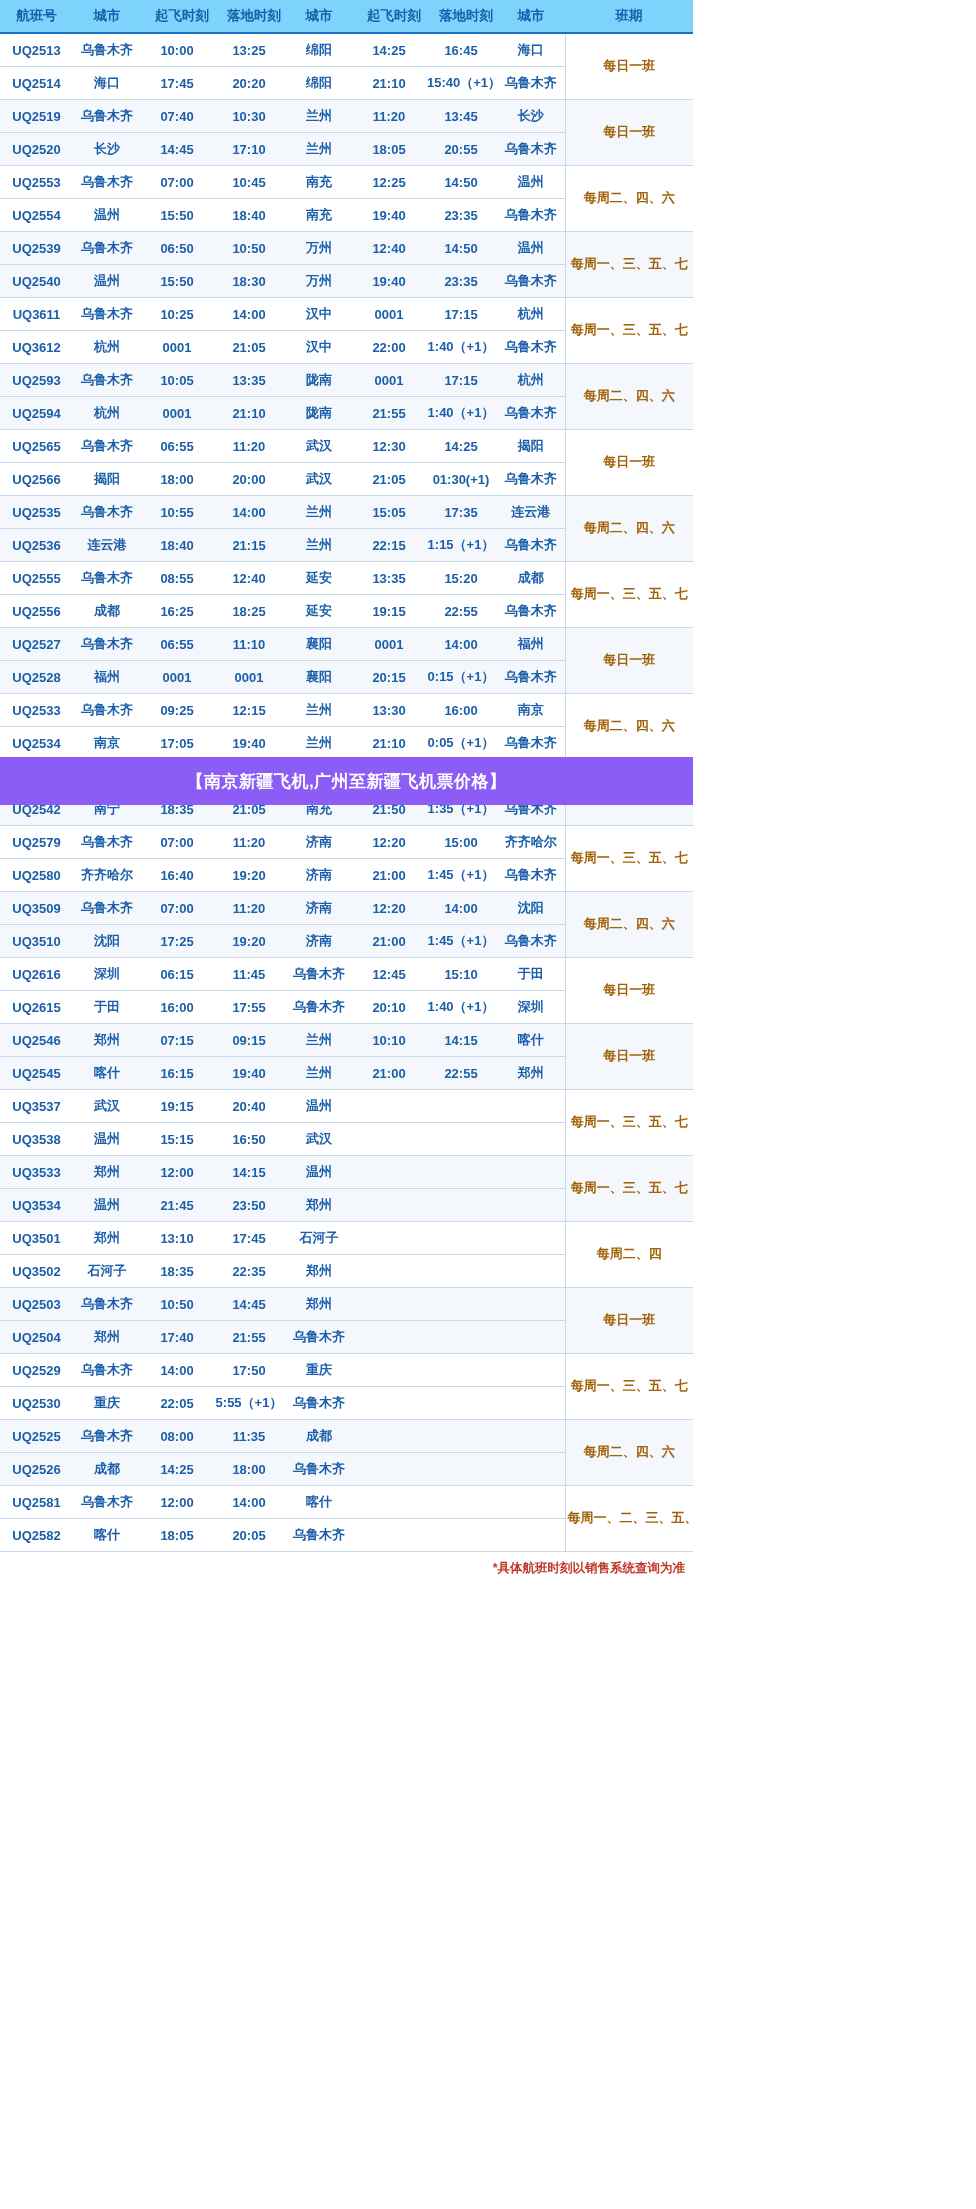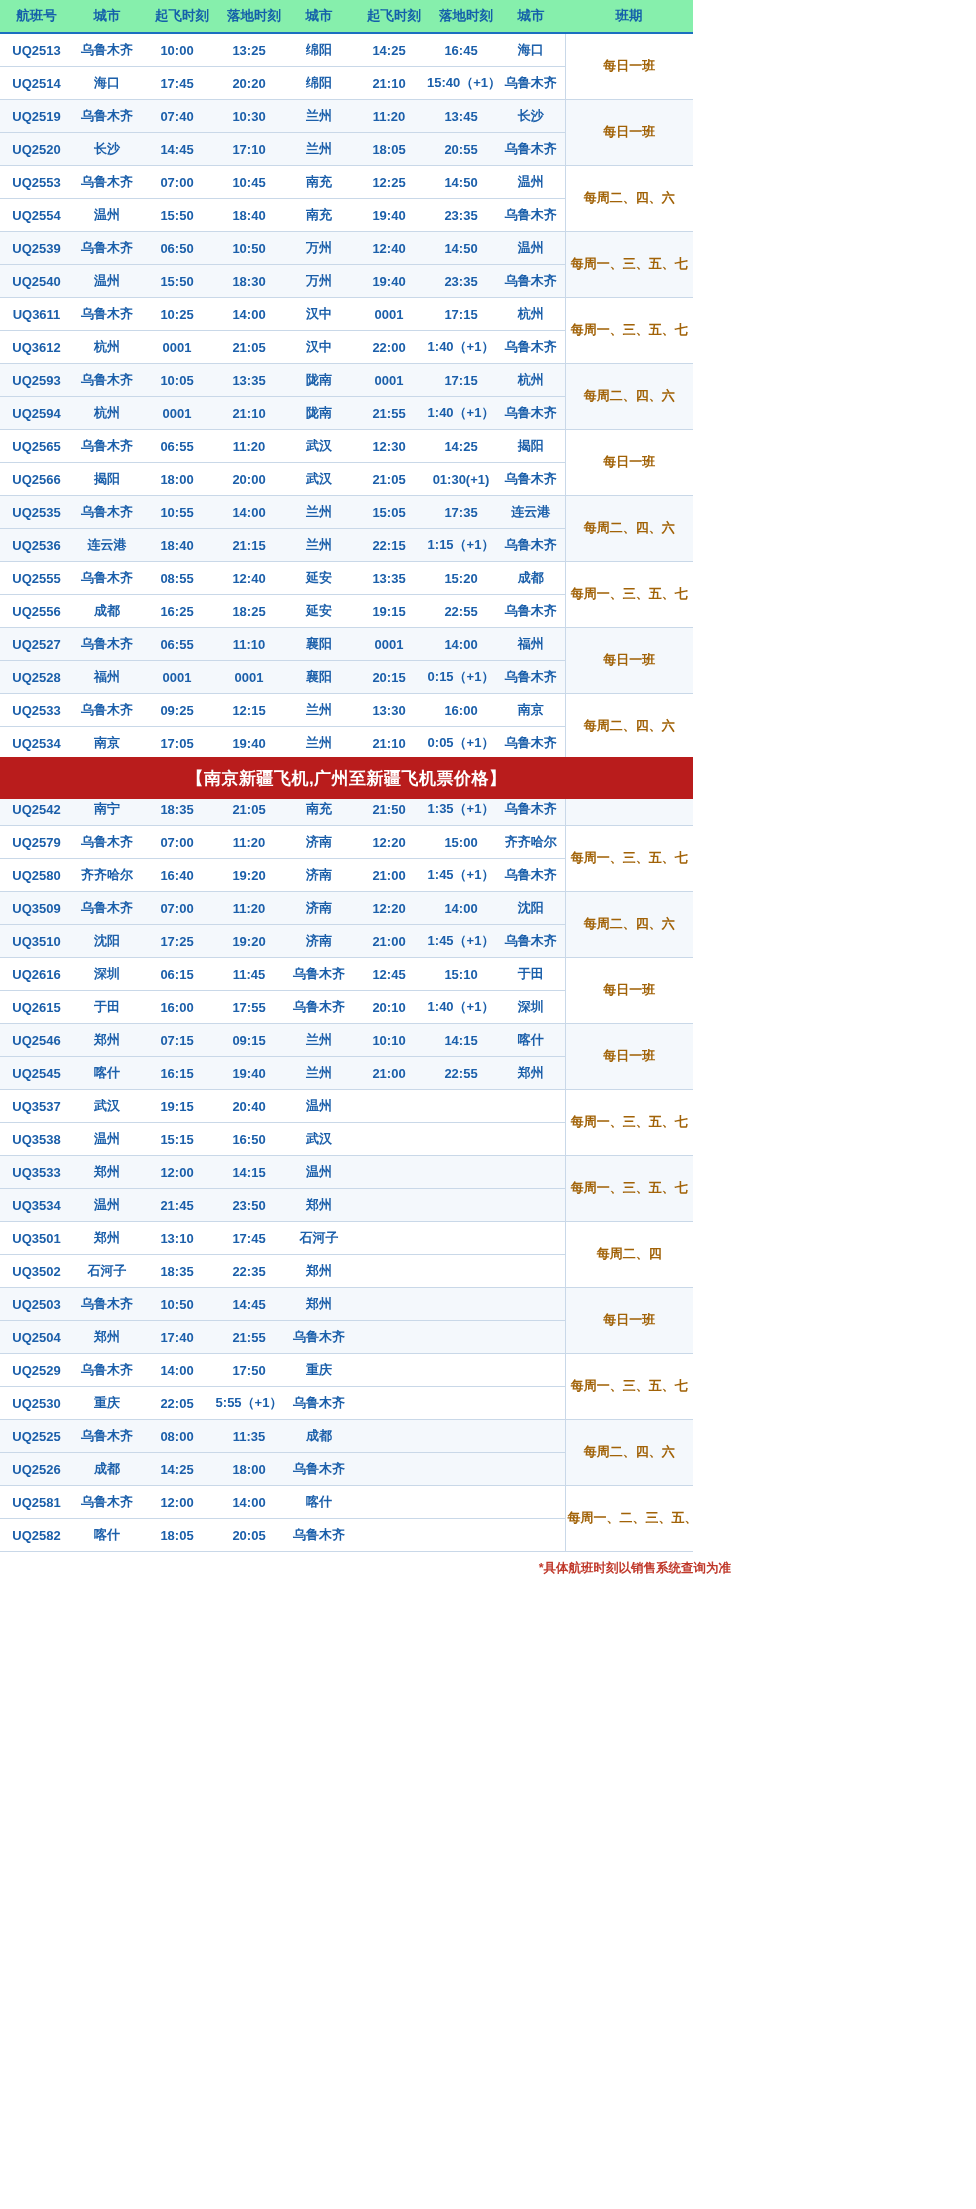--- a/index.html
+++ b/index.html
@@ -28,21 +28,21 @@
   table.flight-table col.c-city1 { width: 68px; }
   table.flight-table col.c-dep1 { width: 72px; }
   table.flight-table col.c-arr1 { width: 72px; }
   table.flight-table col.c-city2 { width: 68px; }
   table.flight-table col.c-dep2 { width: 72px; }
   table.flight-table col.c-arr2 { width: 72px; }
   table.flight-table col.c-city3 { width: 68px; }
   table.flight-table col.c-freq { width: 128px; }
 
   table.flight-table th {
-    background: #86efac;
+    background: #7dd3fc;
     color: #1460aa;
     font-weight: bold;
     font-size: 13.5px;
     text-align: center;
     padding: 7px 14px;
     border-bottom: 2px solid #1b6fc0;
     white-space: nowrap;
   }
   table.flight-table td {
     border-bottom: 1px solid #c9d8e8;
@@ -66,39 +66,38 @@
     margin-left: 29px;
   }
   table.flight-table tr.zebra td {
     background: #f4f8fc;
   }
   .overlay-banner {
     position: absolute;
     left: 0;
     top: 757px;
     width: 693px;
-    height: 42px;
-    background: #b91c1c;
+    height: 48px;
+    background: #8b5cf6;
     color: #ffffff;
     font-weight: bold;
     font-size: 17px;
     display: flex;
     align-items: center;
     justify-content: center;
     letter-spacing: 0.5px;
   }
   .footnote {
     width: 693px;
     box-sizing: border-box;
     text-align: right;
     color: #c0392b;
     font-weight: bold;
     font-size: 12.5px;
     padding: 8px 8px 4px 0;
-    margin-left: 46px;
   }
 </style>
 </head>
 <body>
 
 <div class="page">
 
   <table class="flight-table">
     <colgroup>
       <col class="c-flight">

